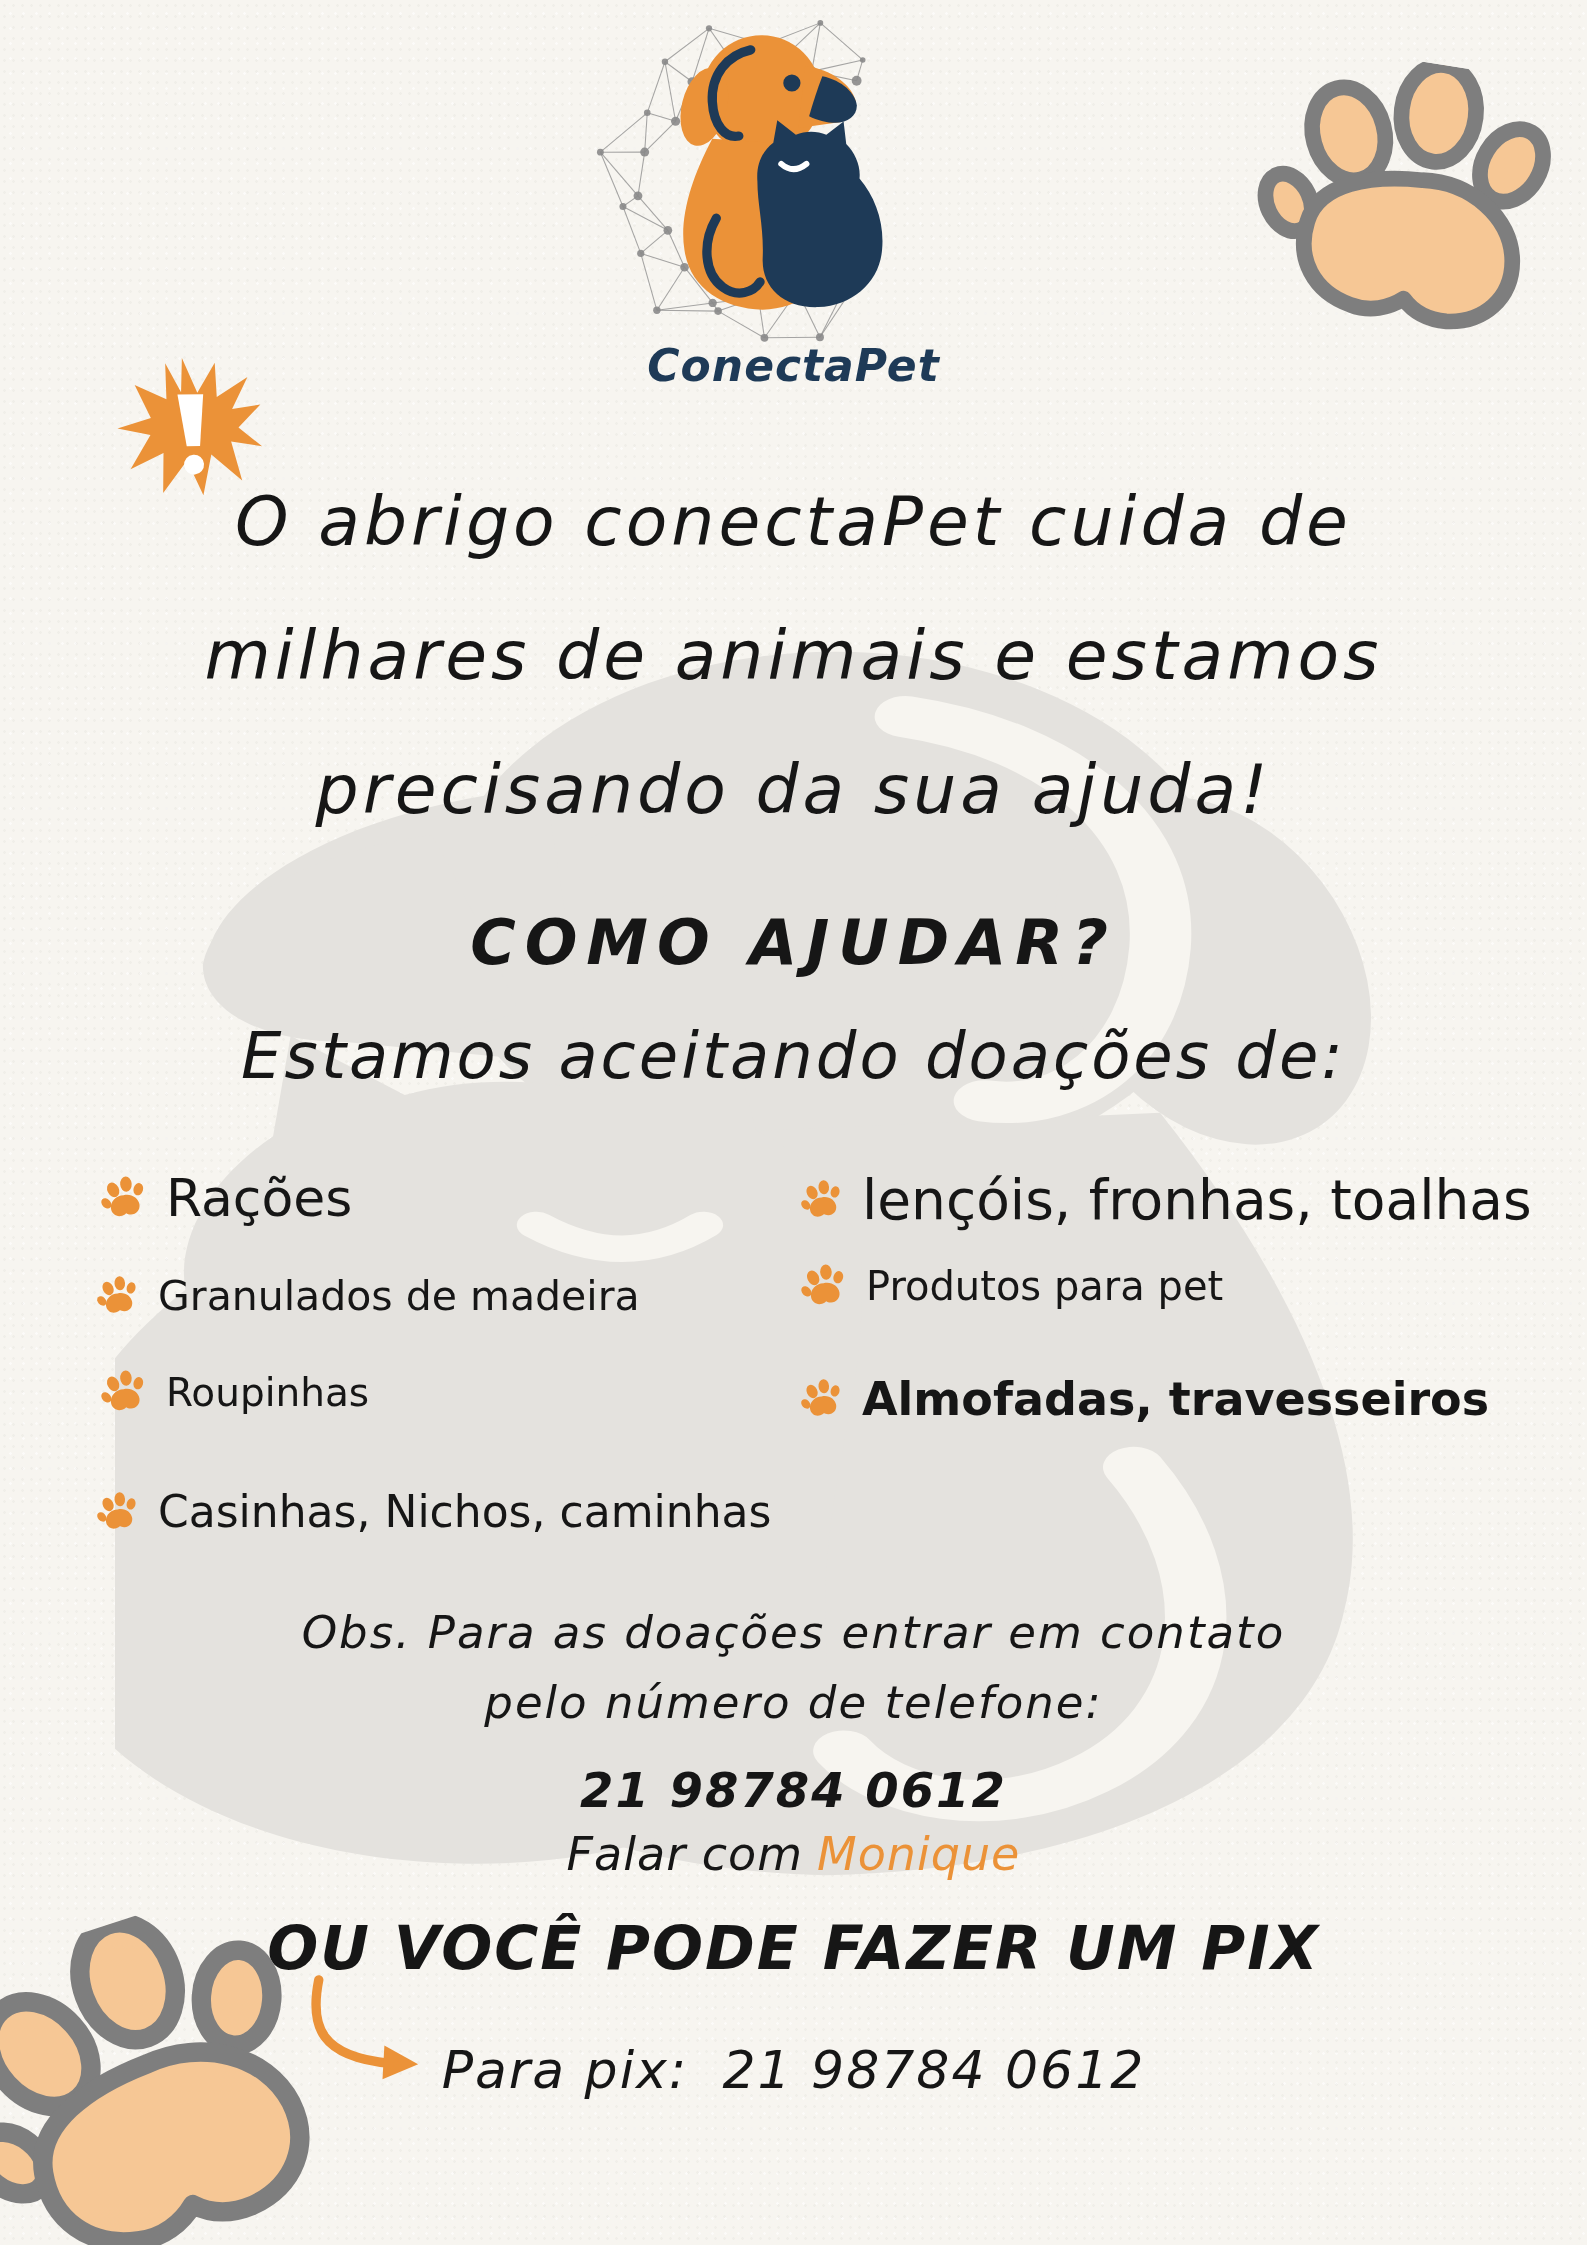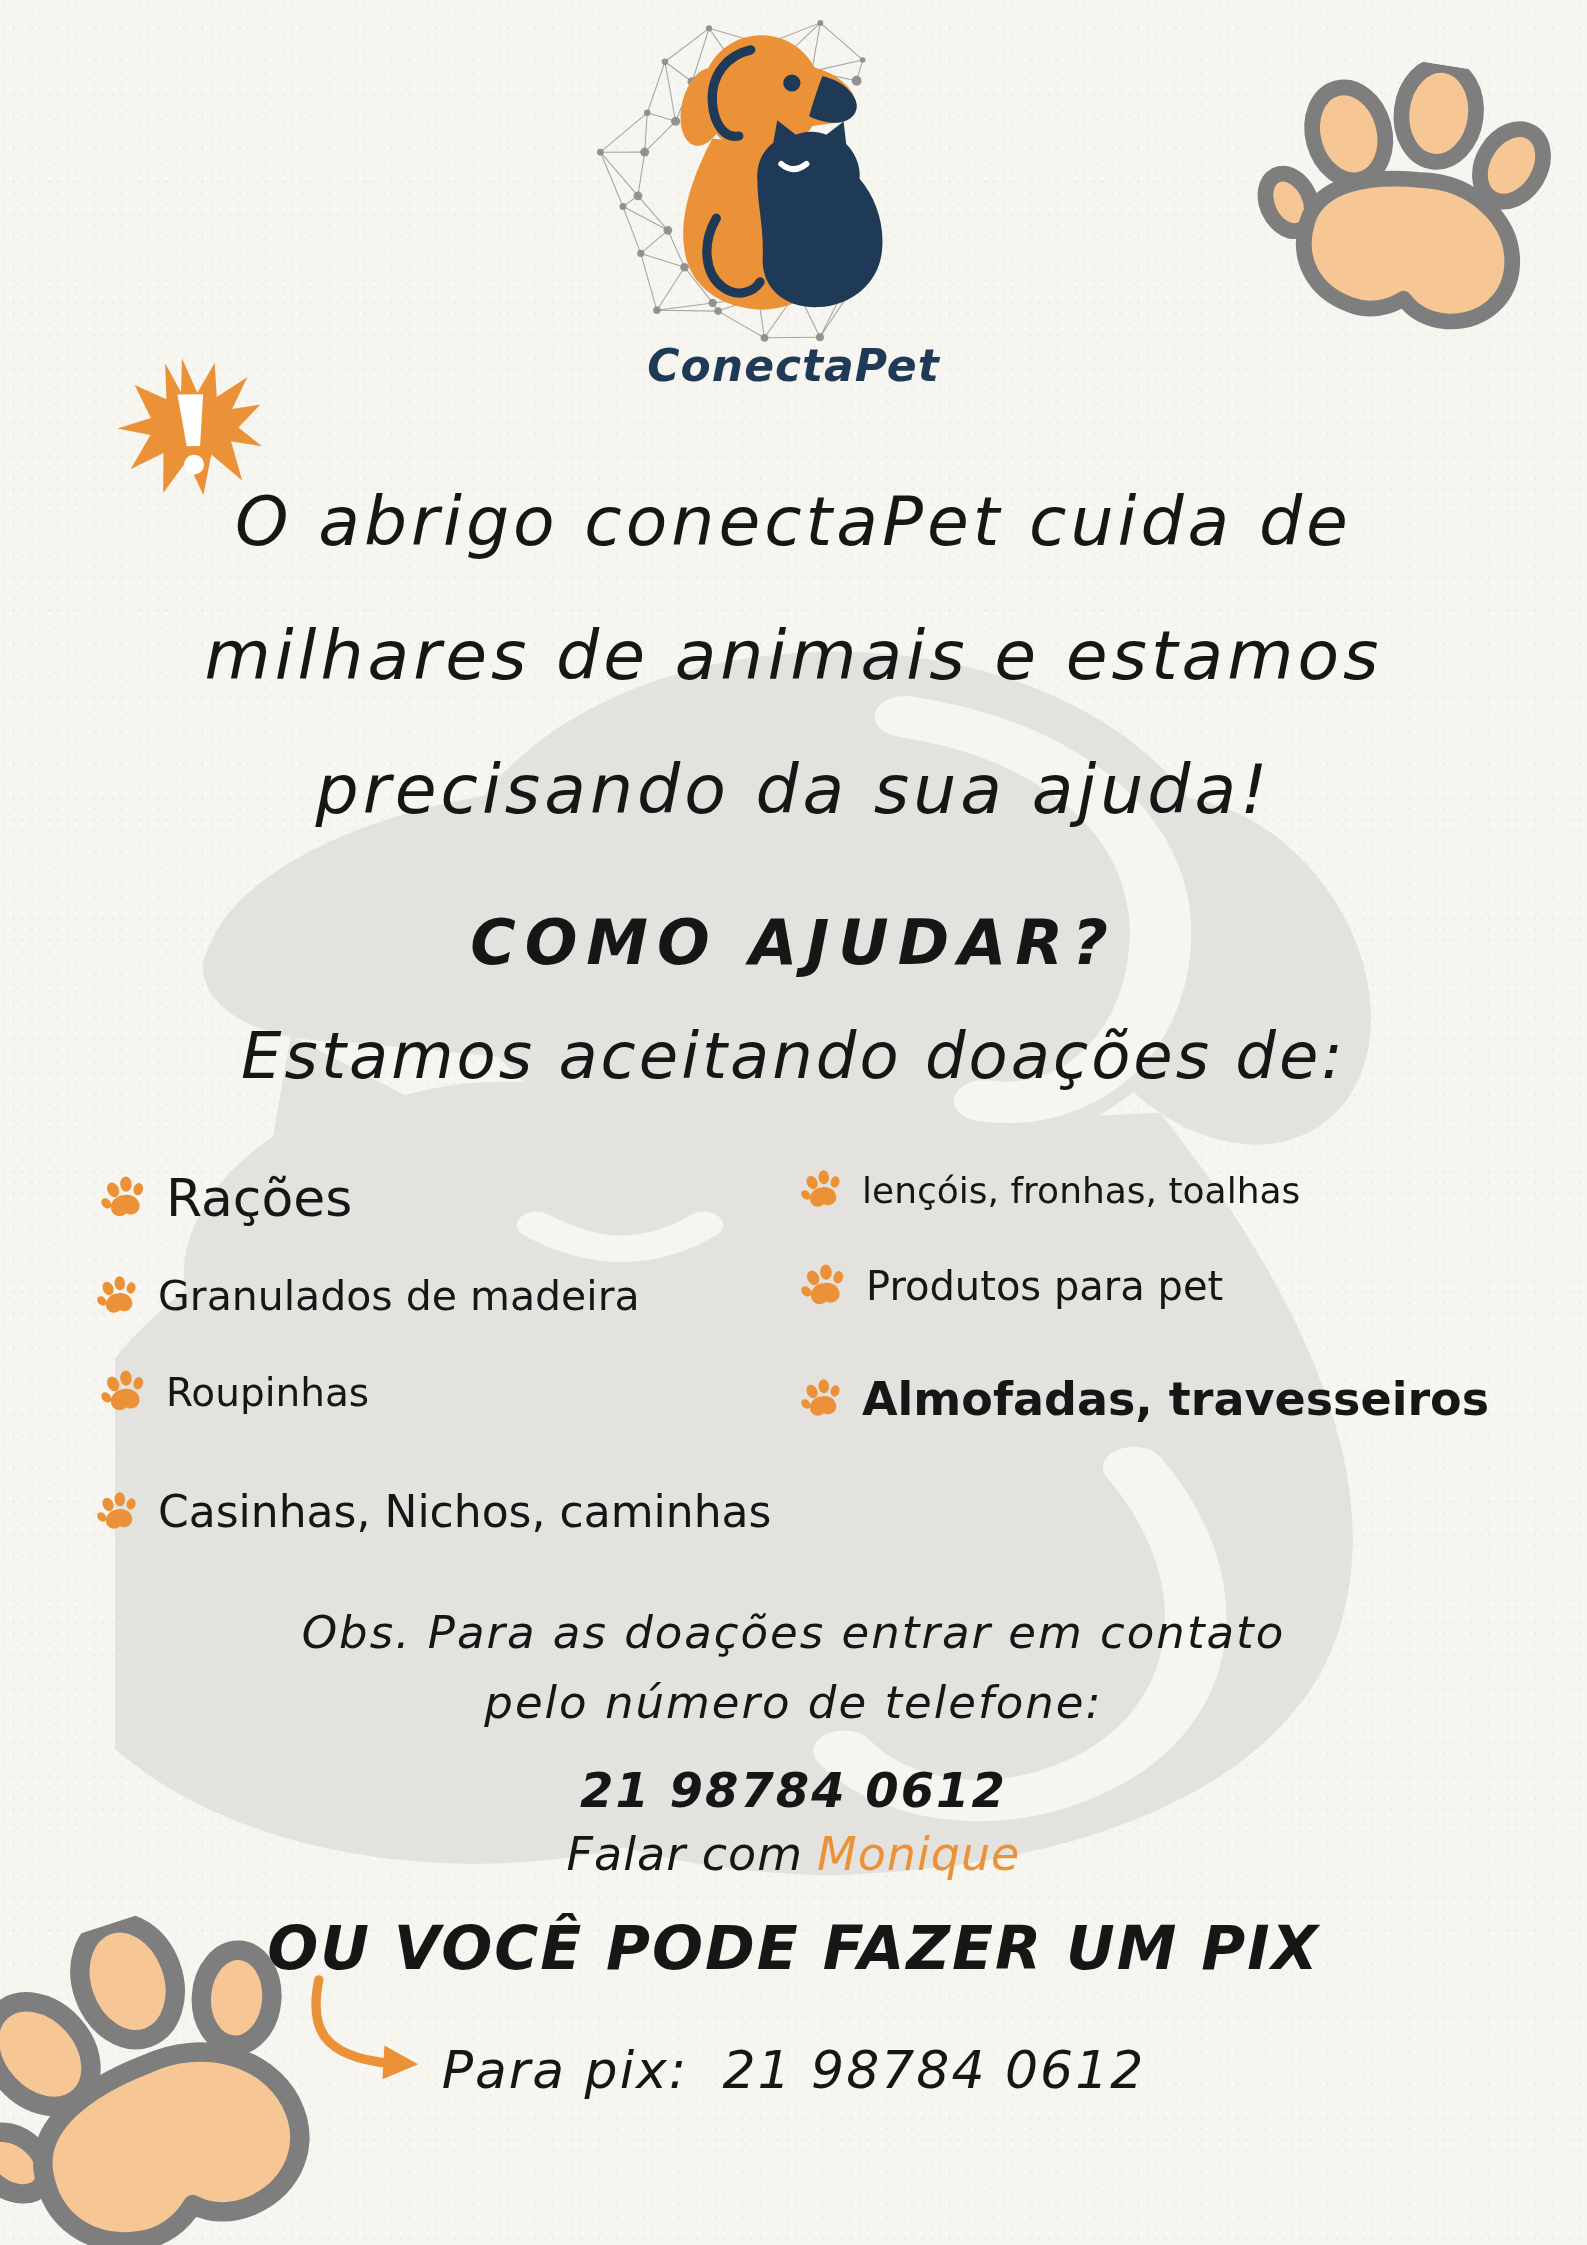--- a/index.html
+++ b/index.html
@@ -48,21 +48,21 @@
   .how-subtitle{top:1018px;font-size:64px;letter-spacing:3px;line-height:76px;}
 
   
   .item{position:absolute;display:flex;align-items:center;gap:18px;white-space:nowrap;}
   .bullet-svg{flex:0 0 auto;transform:rotate(-8deg);}
   .bullet-svg use{fill:var(--orange,#EB9238);}
   .it-l1{left:100px;top:1168px;}  .it-l1 .lbl{font-size:52px;}
   .it-l2{left:96px; top:1272px;}  .it-l2 .lbl{font-size:41px;}
   .it-l3{left:100px;top:1368px;}  .it-l3 .lbl{font-size:39px;}
   .it-l4{left:96px; top:1486px;}  .it-l4 .lbl{font-size:44px;}
-  .it-r1{left:800px;top:1168px;}  .it-r1 .lbl{font-size:36px;}
+  .it-r1{left:800px;top:1168px;}  .it-r1 .lbl{font-size:55px;}
   .it-r2{left:800px;top:1262px;}  .it-r2 .lbl{font-size:40px;}
   .it-r3{left:800px;top:1372px;font-weight:bold;}  .it-r3 .lbl{font-size:46px;}
 
   
   .obs{top:1598px;font-size:45px;letter-spacing:2px;line-height:70px;}
   .phone{top:1758px;font-size:48px;font-weight:700;letter-spacing:2px;line-height:64px;}
   .falar{top:1822px;font-size:46px;letter-spacing:1px;line-height:64px;}
   .falar .who{color:var(--orange,#EB9238);margin-left:14px;}
 
   

